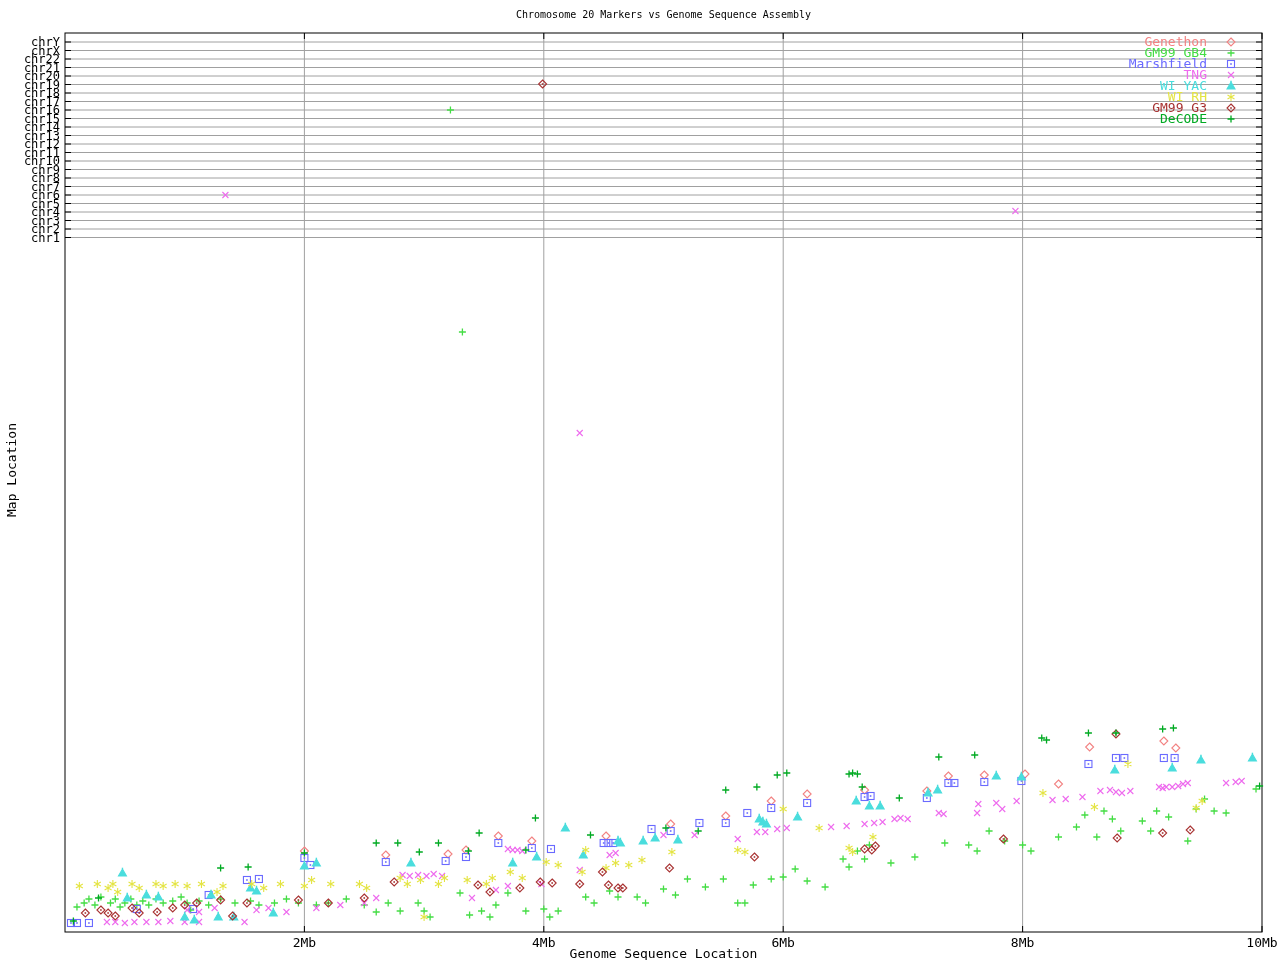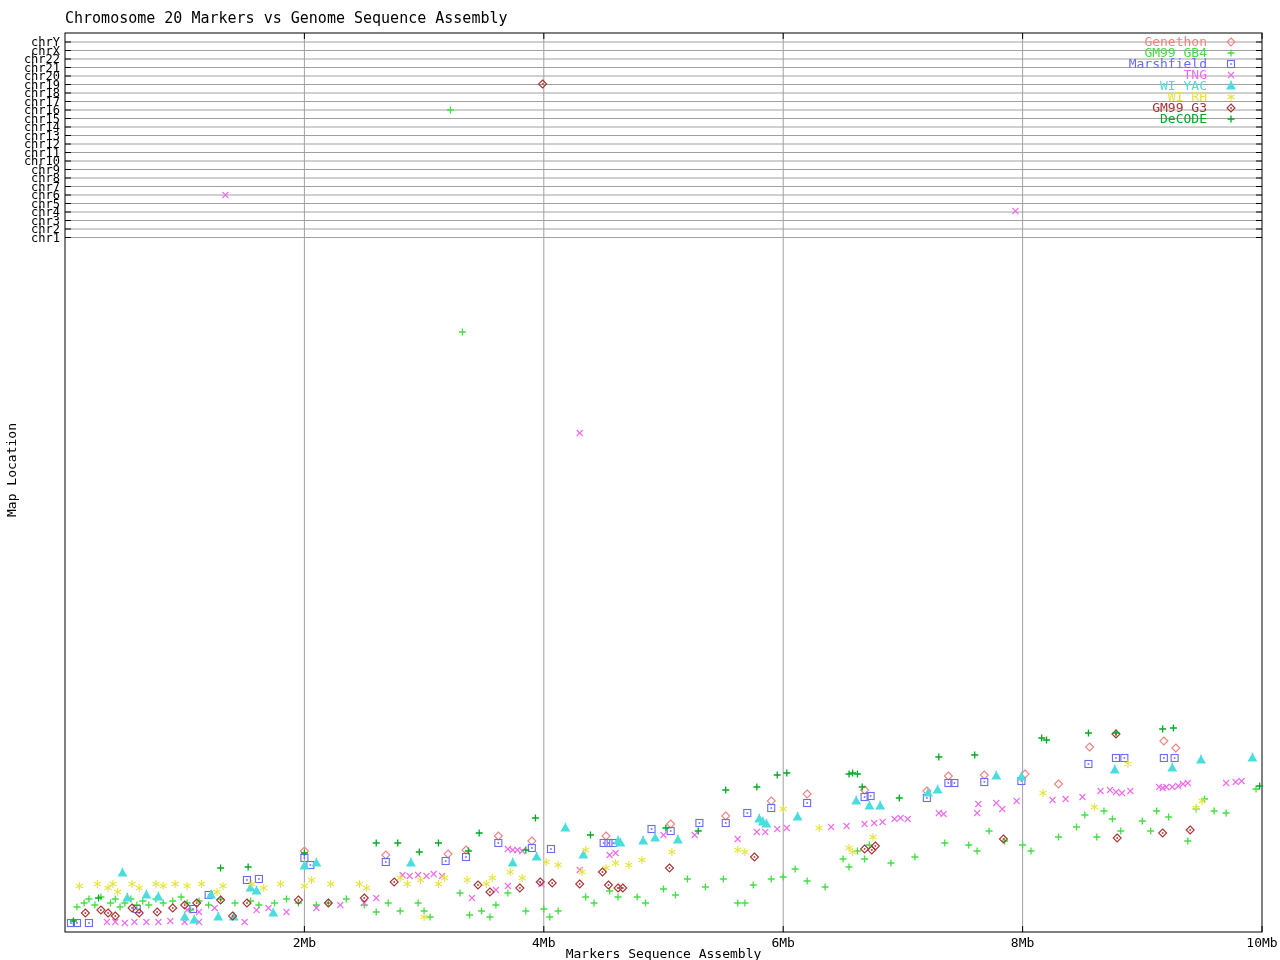--- a/index.html
+++ b/index.html
@@ -2,22 +2,22 @@
 <html><head>
 <meta charset="utf-8">
 <style>
   html,body{margin:0;padding:0;background:#ffffff;}
   .chart-root{
     position:relative;width:1280px;height:960px;background:#ffffff;
     font-family:"DejaVu Sans Mono","Liberation Mono",monospace;color:#000;
     overflow:hidden;
   }
   .chart-title{
-    position:absolute;left:65px;top:9px;width:1197px;text-align:left;
-    font-size:15px;letter-spacing:0px;white-space:nowrap;
+    position:absolute;left:65px;top:9px;width:1197px;text-align:center;
+    font-size:10px;letter-spacing:0px;white-space:nowrap;
   }
   .x-axis-label{
     position:absolute;left:65px;top:946px;width:1197px;text-align:center;
     font-size:13px;white-space:nowrap;
   }
   .y-axis-label{
     position:absolute;left:11px;top:470px;width:0;height:0;font-size:13px;
   }
   .y-axis-label span{
     position:absolute;transform:translate(-50%,-50%) rotate(-90deg);
@@ -26,21 +26,21 @@
   svg text{font-family:"DejaVu Sans Mono","Liberation Mono",monospace;}
 </style>
 </head>
 <body>
 
 <div class="chart-root">
   <div class="chart-title">Chromosome 20 Markers vs Genome Sequence Assembly</div>
   <div class="y-axis-label">
       <span>Map Location</span>
     </div>
-  <div class="x-axis-label">Markers Sequence Assembly</div>
+  <div class="x-axis-label">Genome Sequence Location</div>
   <svg id="plot" width="1280" height="960" viewBox="0 0 1280 960" style="position:absolute;left:0;top:0;">
       <line x1="304.4" y1="33" x2="304.4" y2="932" stroke="#a0a0a0" stroke-width="1"></line>
       <line x1="543.8" y1="33" x2="543.8" y2="932" stroke="#a0a0a0" stroke-width="1"></line>
       <line x1="783.2" y1="33" x2="783.2" y2="932" stroke="#a0a0a0" stroke-width="1"></line>
       <line x1="1022.6" y1="33" x2="1022.6" y2="932" stroke="#a0a0a0" stroke-width="1"></line>
       <line x1="65" y1="42" x2="1262" y2="42" stroke="#a0a0a0" stroke-width="1"></line>
       <line x1="65" y1="42" x2="71" y2="42" stroke="#000000" stroke-width="1"></line>
       <line x1="1256" y1="42" x2="1262" y2="42" stroke="#000000" stroke-width="1"></line>
       <text x="60" y="46" text-anchor="end" font-size="12px" fill="#000">chrY</text>
       <line x1="65" y1="50.5" x2="1262" y2="50.5" stroke="#a0a0a0" stroke-width="1"></line>

